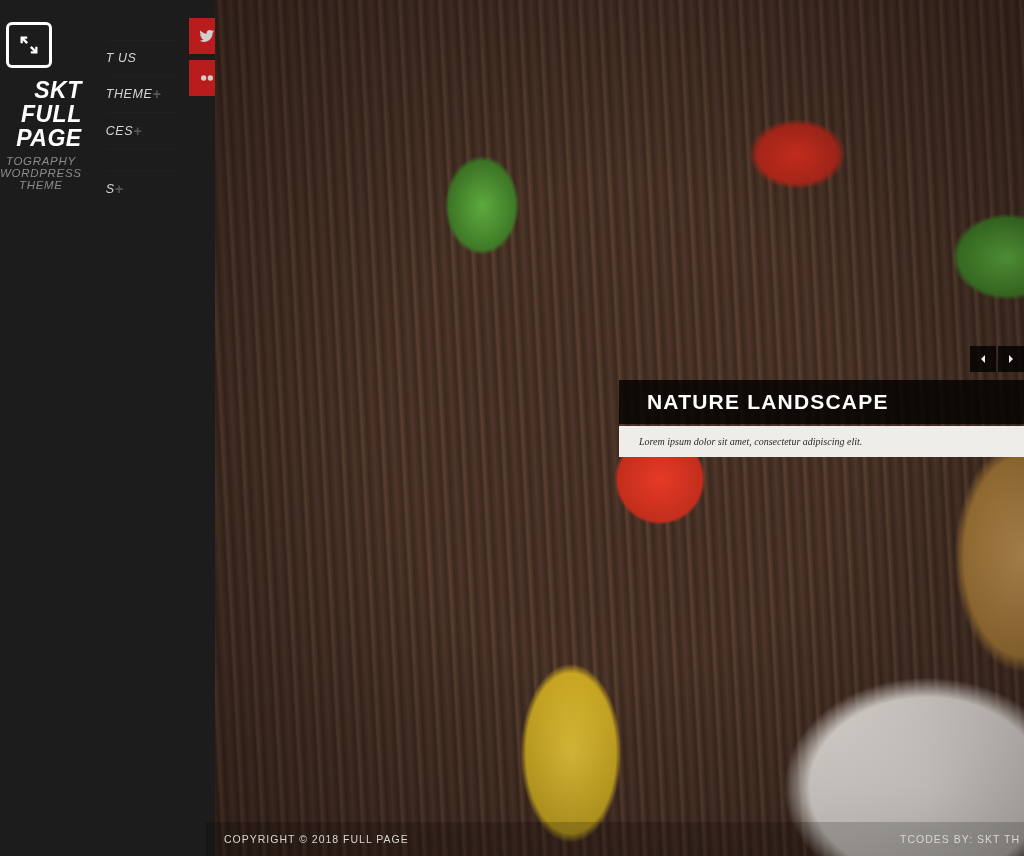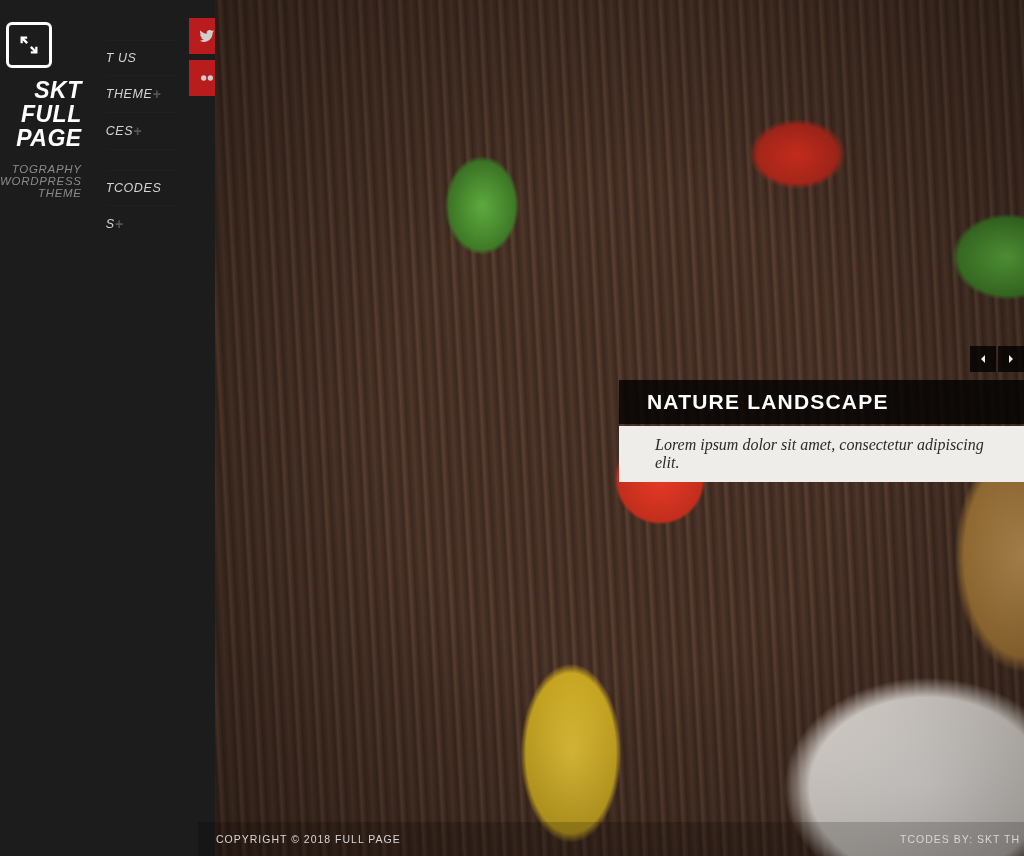--- a/index.html
+++ b/index.html
@@ -4,21 +4,21 @@
 <style>
   * { margin: 0; padding: 0; box-sizing: border-box; }
   html, body { width: 1024px; height: 856px; overflow: hidden; font-family: Arial, Helvetica, sans-serif; background: #000; }
   .wrap { display: flex; width: 100%; height: 100%; }
   
   .sidebar { width: 215px; height: 100%; background: #1c1c1c; color: #aaa; display: flex; flex-direction: row; font-style: italic; }
   .logo-block { padding: 22px 0 18px 0; text-align: right; padding-right: 24px; }
   .logo-icon { display: inline-flex; width: 46px; height: 46px; border: 3px solid #fff; border-radius: 6px; align-items: center; justify-content: center; margin-bottom: 10px; margin-right: 30px; }
   .logo-icon svg { width: 22px; height: 22px; }
   .logo-title { color: #fff; font-size: 23px; font-weight: 900; letter-spacing: 0.5px; line-height: 1.05; }
-  .logo-sub { color: #8b8b8b; font-size: 11.5px; letter-spacing: 0.7px; margin-top: 13px; }
+  .logo-sub { color: #8b8b8b; font-size: 11.5px; letter-spacing: 0.7px; margin-top: 5px; text-align: center; }
   .nav { margin-top: 40px; }
   .nav-item { display: flex; align-items: center; justify-content: flex-start; padding: 10px 18px 10px 0; color: #d4d4d4; font-size: 12.5px; letter-spacing: 0.6px; cursor: pointer; border-top: 1px solid rgba(255,255,255,0.02); }
   .nav-plus { color: #555; font-size: 14px; font-weight: bold; }
   .social-grid { display: grid; grid-template-columns: repeat(5, 36px); grid-auto-rows: 36px; gap: 6px; padding: 18px 0 0 10px; }
   .social-btn { background: #b91c1c; display: flex; align-items: center; justify-content: center; color: #cfcfcf; font-size: 15px; cursor: pointer; }
   .social-btn svg { width: 16px; height: 16px; fill: #cfcfcf; }
   
   .main { flex: 1; position: relative; background: #a16207; overflow: hidden; }
   .slide-bg { position: absolute; inset: 0; background:
       radial-gradient(ellipse 220px 160px at 72% 18%, #d42f1f 0%, #b0281b 18%, rgba(0,0,0,0) 22%),
@@ -30,23 +30,23 @@
       radial-gradient(ellipse 120px 200px at 100% 65%, #c89a5a 0%, #a57838 50%, rgba(0,0,0,0) 58%),
       repeating-linear-gradient(87deg, #4e362a 0px, #3b281e 6px, #5a3f30 9px, #3b281e 14px, #4e362a 20px);
   }
   .slide-vignette { position: absolute; inset: 0; background: radial-gradient(ellipse at center, rgba(0,0,0,0) 40%, rgba(0,0,0,0.35) 100%); }
   .slide-nav { position: absolute; right: 0; top: 346px; display: flex; }
   .slide-nav-btn { width: 26px; height: 26px; background: rgba(0,0,0,0.78); color: #eee; display: flex; align-items: center; justify-content: center; cursor: pointer; }
   .slide-nav-btn + .slide-nav-btn { margin-left: 2px; }
   .slide-nav-btn svg { width: 10px; height: 10px; fill: #eee; }
   .caption { position: absolute; right: 0; top: 380px; display: flex; flex-direction: column; align-items: flex-end; }
   .caption-title { background: rgba(0,0,0,0.78); color: #fff; font-size: 21px; font-weight: 800; letter-spacing: 1.2px; padding: 10px 28px; width: 405px; text-align: left; }
-  .caption-sub { background: #efedea; color: #2a2a2a; font-size: 16px; font-family: Georgia, 'Times New Roman', serif; font-style: italic; padding: 10px 36px; margin-top: 2px; width: 405px; text-align: left; }
+  .caption-sub { background: #efedea; color: #2a2a2a; font-size: 10px; font-family: Georgia, 'Times New Roman', serif; font-style: italic; padding: 10px 20px; margin-top: 2px; width: 405px; text-align: left; }
   
-  .footer { position: absolute; left: 198px; right: 0; bottom: 0; height: 34px; background: rgba(0,0,0,0.18); display: flex; align-items: center; justify-content: space-between; padding: 0 4px 0 18px; color: #d9d6d3; font-size: 10.5px; letter-spacing: 1px; }
+  .footer { position: absolute; left: 206px; right: 0; bottom: 0; height: 34px; background: rgba(0,0,0,0.18); display: flex; align-items: center; justify-content: space-between; padding: 0 4px 0 18px; color: #d9d6d3; font-size: 10.5px; letter-spacing: 1px; }
 </style>
 </head>
 <body>
 
 <div class="wrap">
   <aside class="sidebar">
     <div class="logo-block">
       <div class="logo-icon">
         <svg viewBox="0 0 24 24" fill="none" stroke="#fff" stroke-width="2.5">
           <path d="M4 10 V4 H10"></path>
@@ -66,23 +66,20 @@
       <div class="nav-item">
         <span>THEME</span>
         <span class="nav-plus">+</span>
       </div>
       <div class="nav-item">
         <span>CES</span>
         <span class="nav-plus">+</span>
       </div>
       <div class="nav-item">
         <span></span>
-      </div>
-      <div class="nav-item">
-        <span>TCODES</span>
       </div>
       <div class="nav-item">
         <span>S</span>
         <span class="nav-plus">+</span>
       </div>
     </nav>
 
     <div class="social-grid">
       <div class="social-btn">
           <svg viewBox="0 0 24 24">

